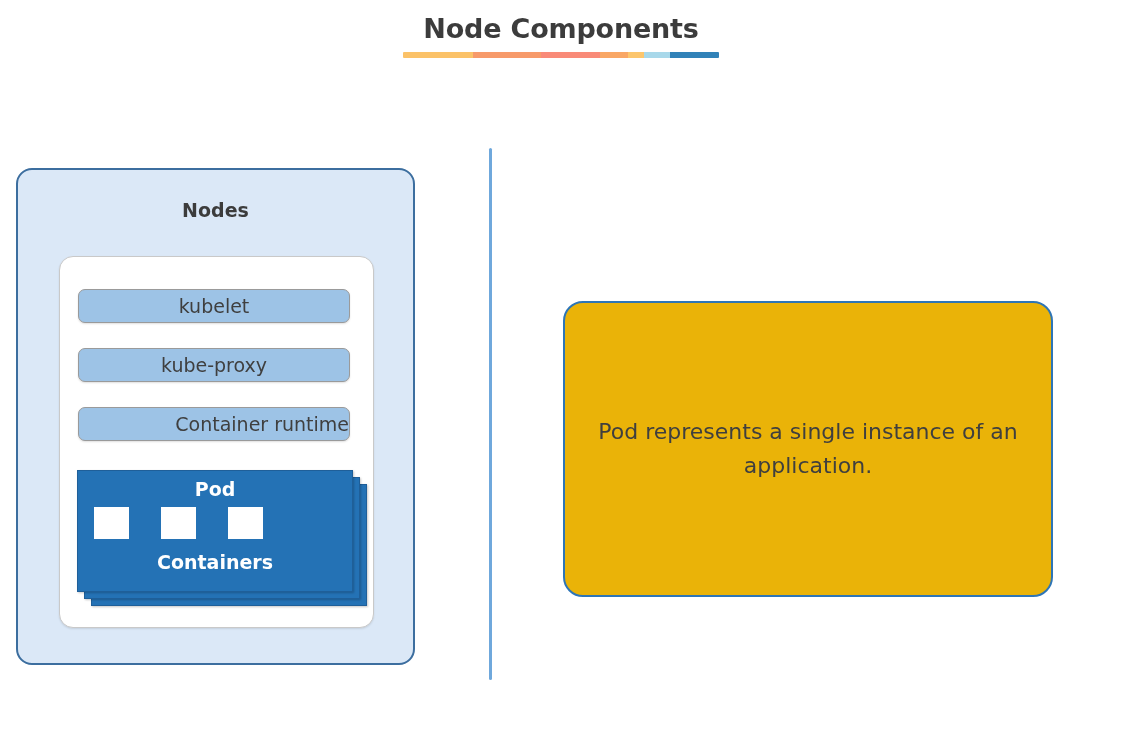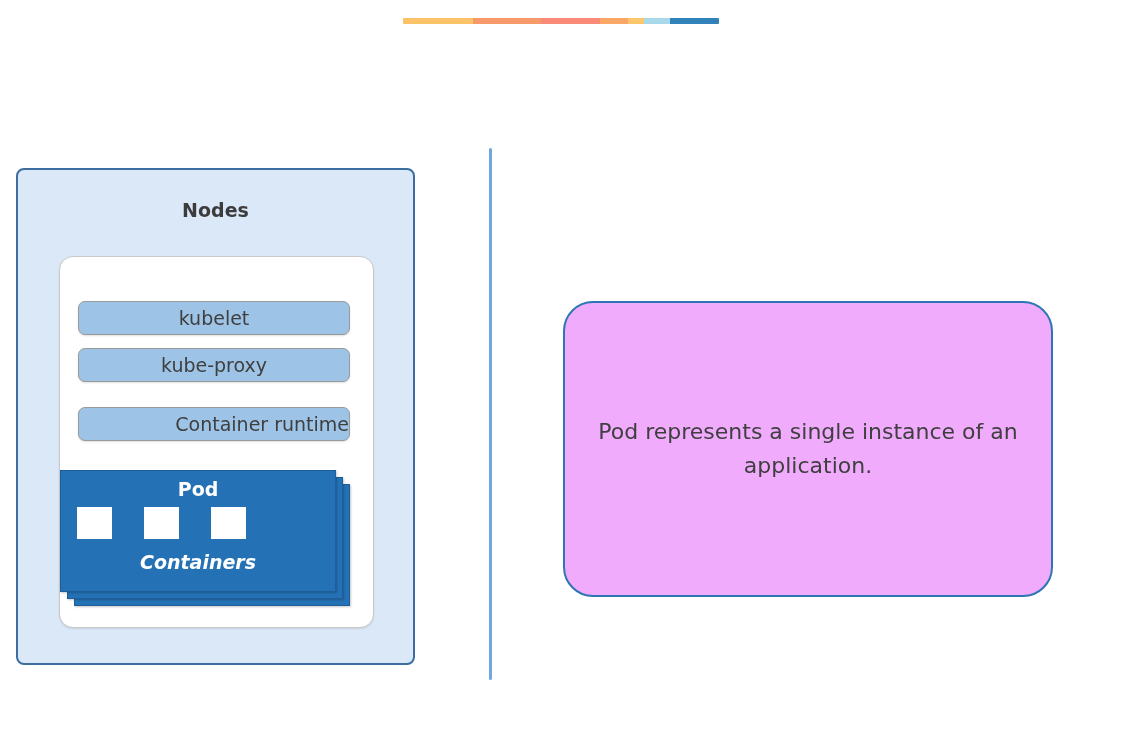--- a/index.html
+++ b/index.html
@@ -56,21 +56,21 @@
   
   .nodes-box {
     position: absolute;
     left: 16px;
     top: 168px;
     width: 399px;
     height: 497px;
     box-sizing: border-box;
     background: #dbe8f7;
     border: 2.5px solid #3c6e9f;
-    border-radius: 8px;
+    border-radius: 16px;
   }
   .nodes-heading {
     position: absolute;
     left: 0;
     top: 29px;
     width: 100%;
     text-align: center;
     font-size: 19px;
     font-weight: bold;
     color: #3c3c3c;
@@ -100,28 +100,28 @@
     background: #9dc3e6;
     border: 1px solid #9a9a9a;
     border-radius: 7px;
     color: #3f3f3f;
     font-size: 19px;
     display: flex;
     align-items: center;
     justify-content: center;
     box-shadow: 0 1px 2px rgba(0,0,0,0.13);
   }
-  .pill-1 { top: 44px; }
+  .pill-1 { top: 32px; }
   .pill-2 { top: 91px; justify-content: center; }
   .pill-3 { top: 150px; justify-content: flex-end; }
 
   
   .pod-stack {
     position: absolute;
-    left: 0;
+    left: 17px;
     top: 213px;
     width: 290px;
     height: 136px;
   }
   .pod-layer {
     position: absolute;
     width: 274px;
     height: 120px;
     background: #2472b5;
     border: 1px solid #1f5f99;
@@ -155,51 +155,51 @@
     background: #ffffff;
   }
   .containers-label {
     position: absolute;
     left: 0;
     top: 80px;
     width: 100%;
     text-align: center;
     font-size: 19px;
     font-weight: bold;
-    font-style: italic;
     color: #ffffff;
   }
 
   
   .desc-panel {
     position: absolute;
     left: 563px;
     top: 301px;
     width: 490px;
     height: 296px;
     box-sizing: border-box;
-    background: #f0abfc;
+    background: #eab308;
     border: 2.5px solid #2e75b6;
-    border-radius: 30px;
+    border-radius: 20px;
     display: flex;
     align-items: center;
     justify-content: center;
   }
   .desc-text {
     width: 430px;
     text-align: center;
     font-size: 22px;
     line-height: 34px;
     color: #3f3f3f;
   }
 </style>
 </head>
 <body>
 
 <div class="title-block">
+  <div class="page-title">Node Components</div>
   <div class="title-underline">
       <span style="background: rgb(251, 194, 104); width: 79px;"></span>
       <span style="background: rgb(247, 154, 106); width: 77px;"></span>
       <span style="background: rgb(249, 138, 120); width: 66px;"></span>
       <span style="background: rgb(249, 167, 101); width: 32px;"></span>
       <span style="background: rgb(252, 198, 109); width: 18px;"></span>
       <span style="background: rgb(168, 216, 234); width: 29px;"></span>
       <span style="background: rgb(49, 130, 184); width: 55px;"></span>
     </div>
 </div>

